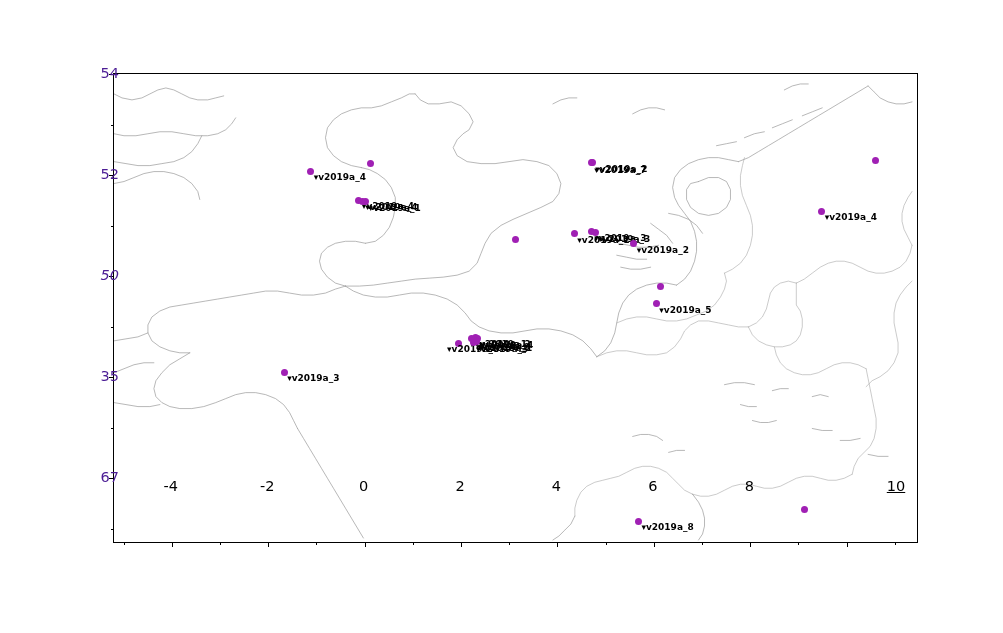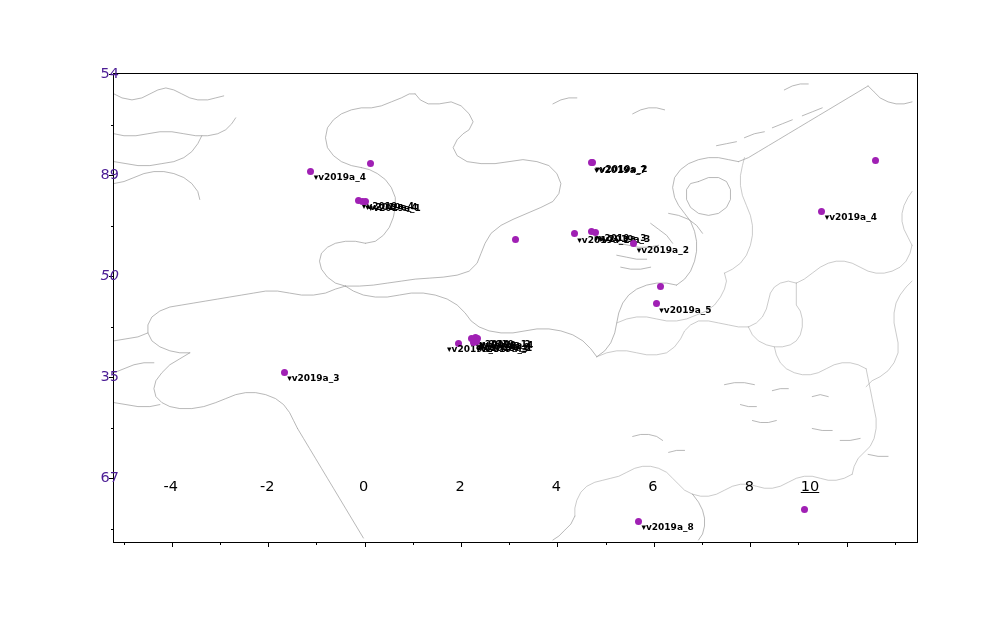--- a/index.html
+++ b/index.html
@@ -291,20 +291,20 @@
   </div>
 
   <div id="tick-labels">
       <div class="ticklabel-x" style="left: 170.844px;">-4</div>
       <div class="ticklabel-x" style="left: 267.251px;">-2</div>
       <div class="ticklabel-x" style="left: 363.659px;">0</div>
       <div class="ticklabel-x" style="left: 460.066px;">2</div>
       <div class="ticklabel-x" style="left: 556.473px;">4</div>
       <div class="ticklabel-x" style="left: 652.88px;">6</div>
       <div class="ticklabel-x" style="left: 749.287px;">8</div>
-      <div class="ticklabel-x" style="left: 810px; text-decoration: underline;">10</div>
+      <div class="ticklabel-x" style="left: 896px; text-decoration: underline;">10</div>
       <div class="ticklabel-y" style="top: 73px; left: 99px;">54</div>
-      <div class="ticklabel-y" style="top: 174.075px; left: 99px;">89</div>
+      <div class="ticklabel-y" style="top: 174.075px; left: 99px;">52</div>
       <div class="ticklabel-y" style="top: 275.151px; left: 99px; font-style: italic;">50</div>
       <div class="ticklabel-y" style="top: 376.226px; left: 99px;">35</div>
       <div class="ticklabel-y" style="top: 477.301px; left: 99px;">67</div>
     </div>
 </div>
 
 </body></html>

